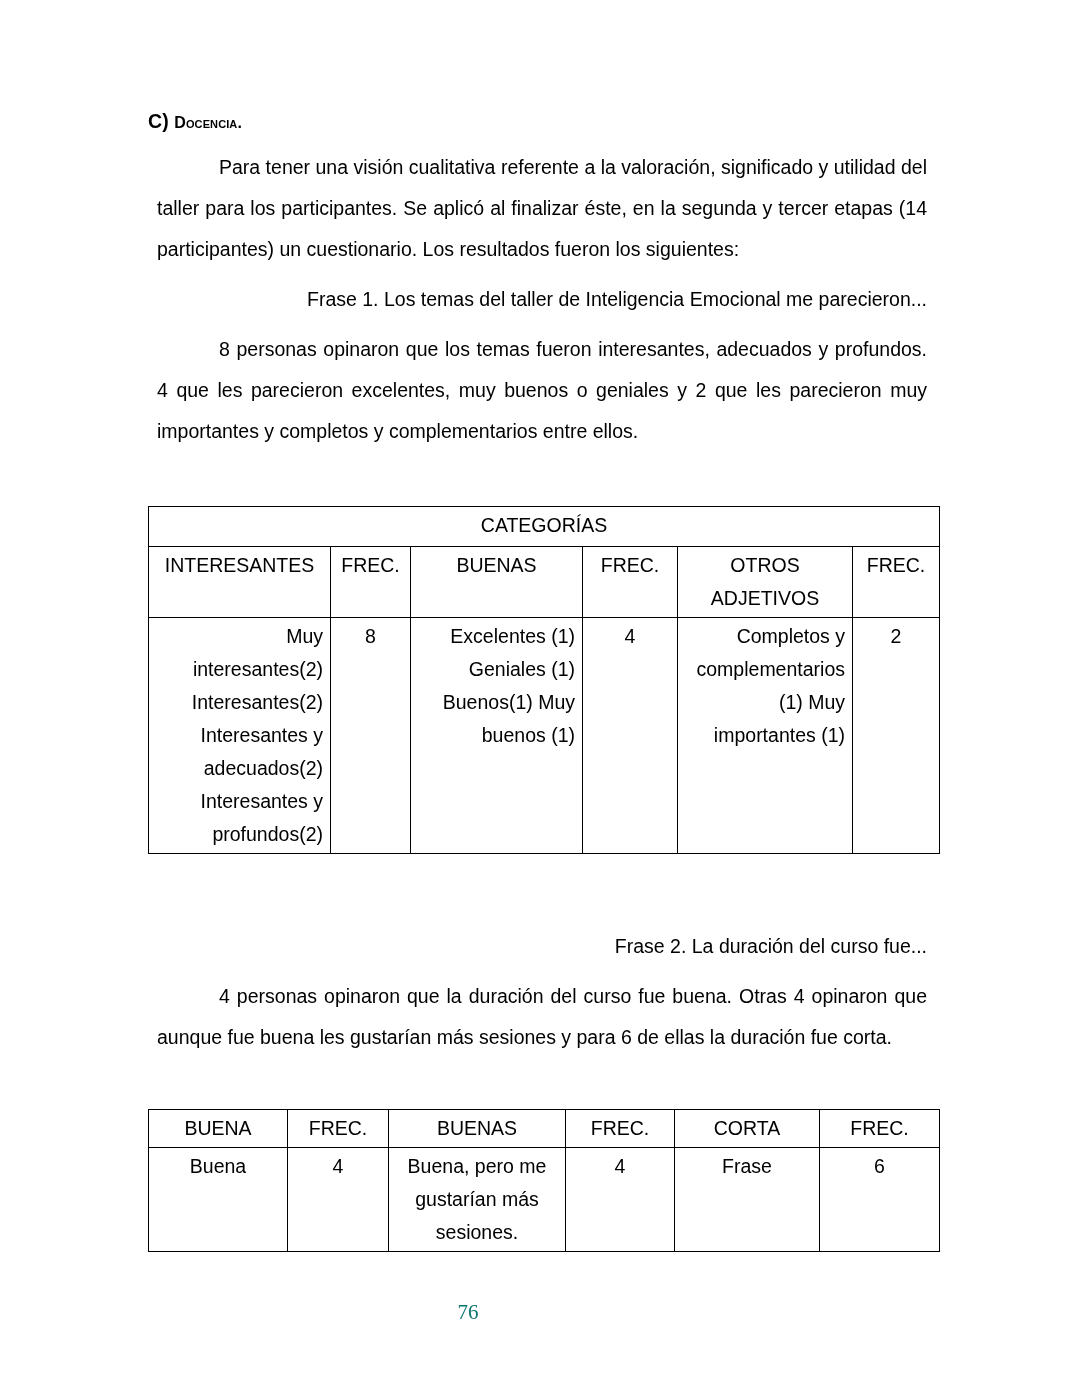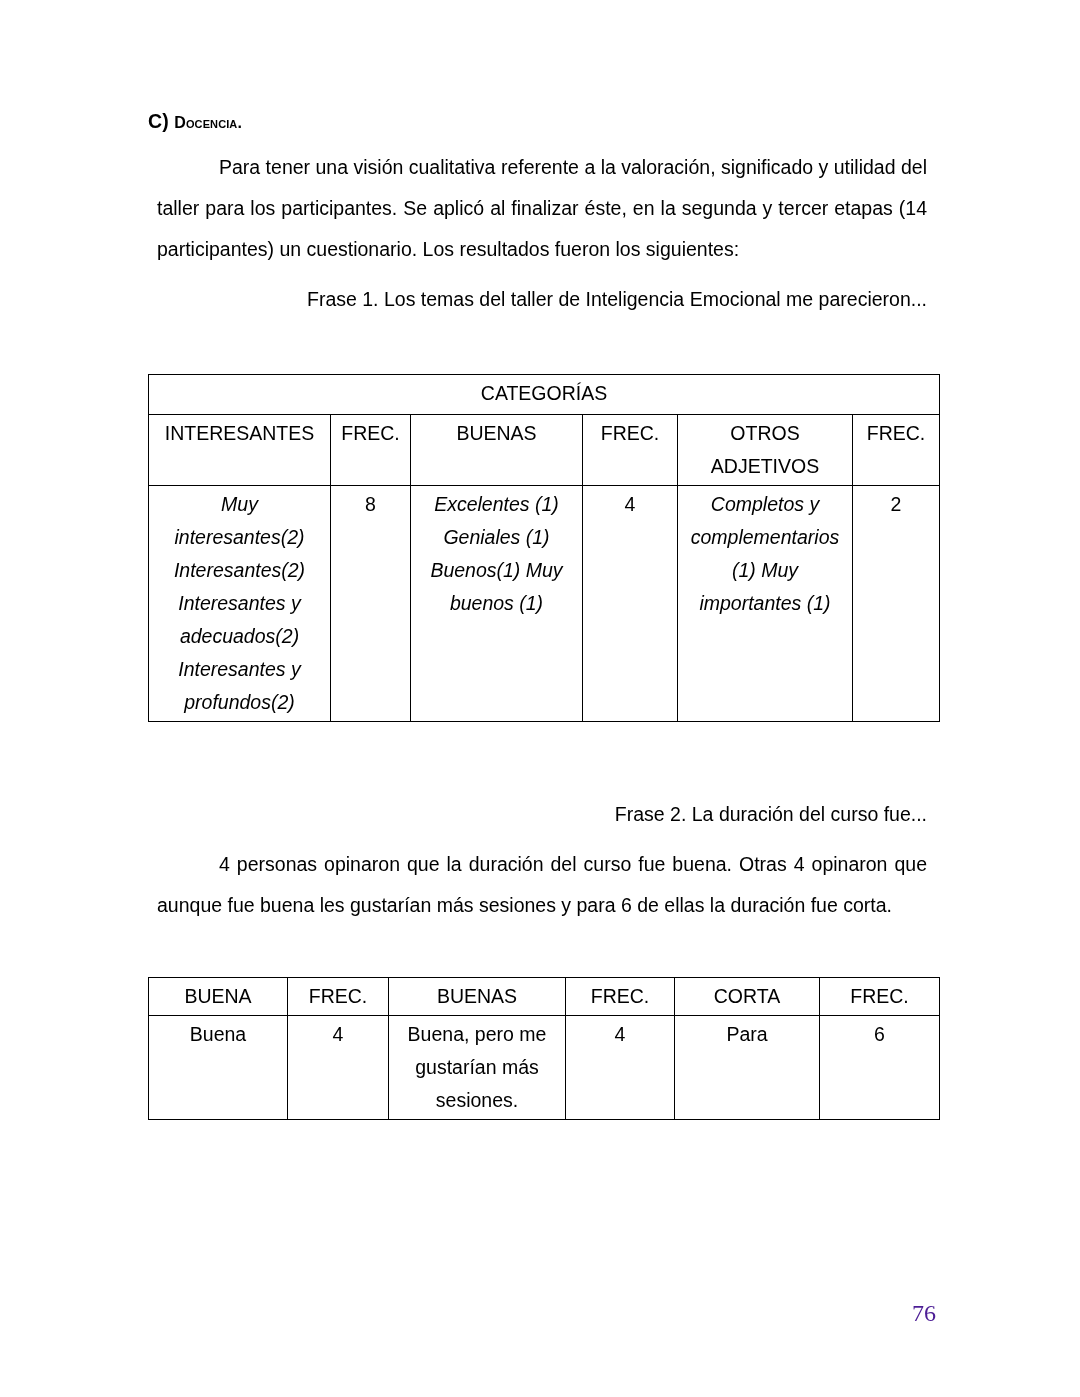--- a/index.html
+++ b/index.html
@@ -69,57 +69,58 @@
     margin: 0;
     font-size: 19.5px;
   }
   table.doc-table td {
     border: 1.6px solid #000000;
     padding: 2px 7px;
     line-height: 33px;
     vertical-align: top;
   }
   .c-center { text-align: center; }
-  .c-right  { text-align: center; font-style: italic; }
+  .c-right  { text-align: right; }
   .v-middle { vertical-align: middle; }
 
   .t1-spanhead { height: 35px; }
   .t1-head { height: 60px; }
 
   
   .space-before-table1 { height: 45px; }
   .space-after-table1  { height: 63px; }
   .space-before-table2 { height: 42px; }
 
   
   .page-number {
     position: absolute;
     left: 0;
     top: 1300px;
     width: 936px;
-    text-align: right;
+    text-align: center;
     font-family: "Liberation Serif", serif;
-    font-size: 24px;
-    color: #4c1d95;
+    font-size: 21px;
+    color: #0f766e;
   }
 </style>
 </head>
 <body>
 
 <div class="page">
   <div class="content">
 
     <div class="heading">
       <span>C) </span><span class="smallcaps">Docencia.</span>
     </div>
 
     <p class="body-text indent">Para tener una visión cualitativa referente a la valoración, significado y utilidad del taller para los participantes. Se aplicó al finalizar éste, en la segunda y tercer etapas (14 participantes) un cuestionario. Los resultados fueron los siguientes:</p>
 
     <p class="body-text noindent last-line-left">Frase 1. Los temas del taller de Inteligencia Emocional me parecieron...</p>
 
+    <p class="body-text indent">8 personas opinaron que los temas fueron interesantes, adecuados y profundos. 4 que les parecieron excelentes, muy buenos o geniales y 2 que les parecieron muy importantes y completos y complementarios entre ellos.</p>
 
     <div class="space-before-table1"></div>
 
     <table class="doc-table">
       <colgroup>
         <col style="width:182px">
         <col style="width:80px">
         <col style="width:172px">
         <col style="width:95px">
         <col style="width:175px">
@@ -172,21 +173,21 @@
           <td class="c-center">BUENAS</td>
           <td class="c-center">FREC.</td>
           <td class="c-center">CORTA</td>
           <td class="c-center">FREC.</td>
         </tr>
         <tr>
           <td class="c-center">Buena</td>
           <td class="c-center">4</td>
           <td class="c-center">Buena, pero me gustarían más sesiones.</td>
           <td class="c-center">4</td>
-          <td class="c-center">Para</td>
+          <td class="c-center">Frase</td>
           <td class="c-center">6</td>
         </tr>
       </tbody>
     </table>
 
   </div>
 
   <div class="page-number">76</div>
 </div>
 

